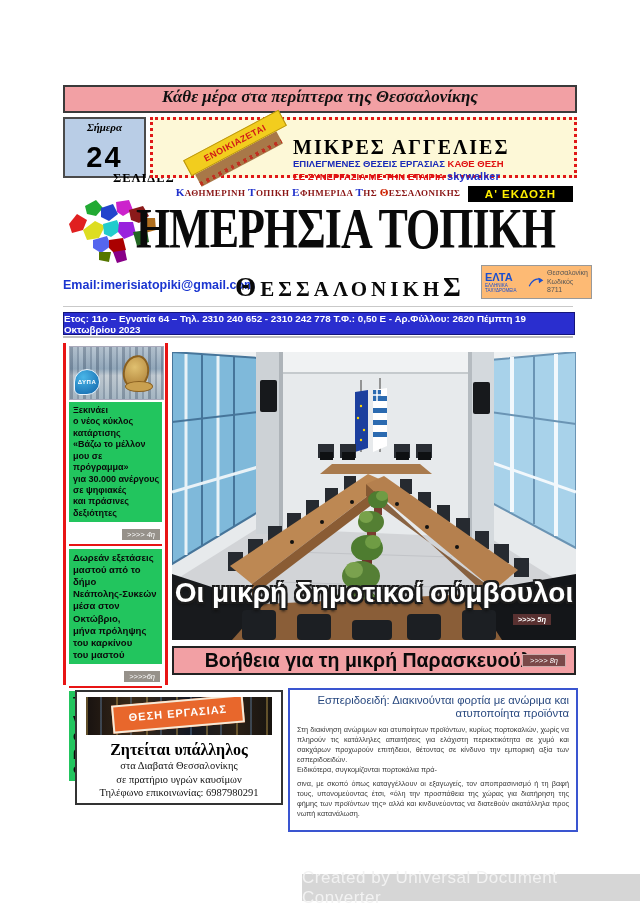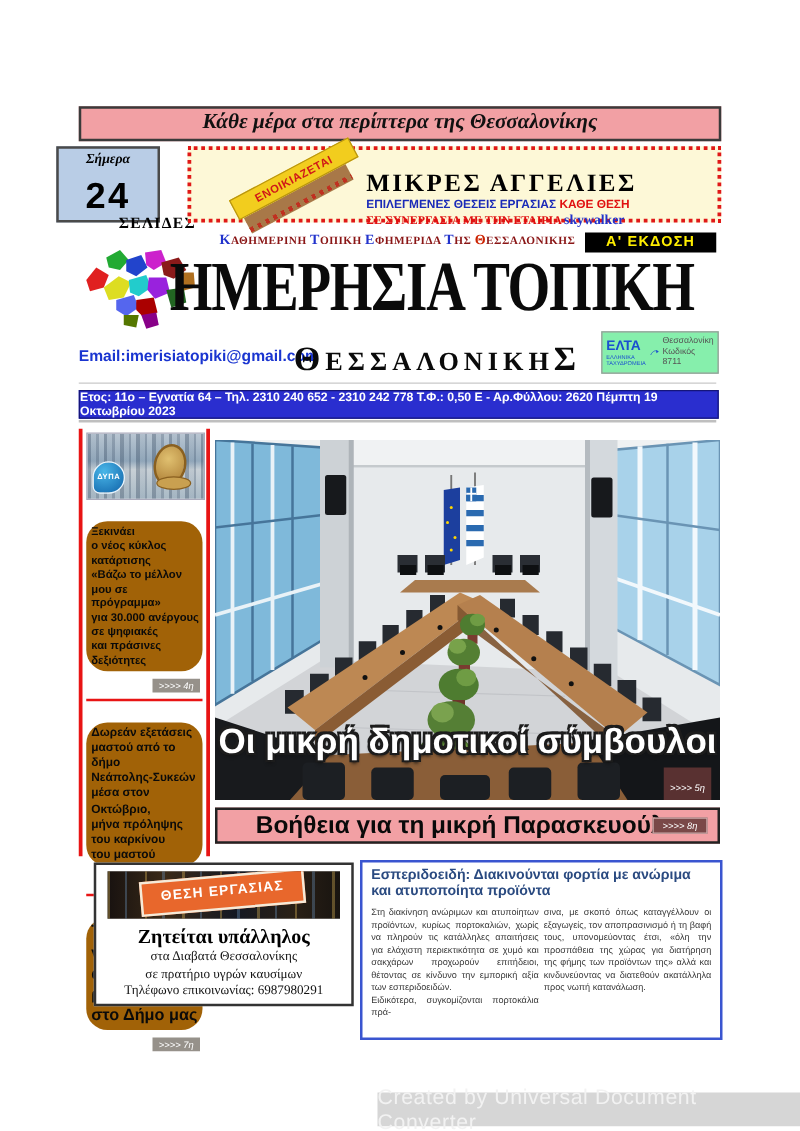--- a/index.html
+++ b/index.html
@@ -5,53 +5,53 @@
   html,body{margin:0;padding:0;background:#fff;}
   .page{position:relative;width:640px;height:905px;background:#fff;overflow:hidden;
         font-family:"Liberation Sans",sans-serif;}
 
   
   .banner{position:absolute;left:63px;top:85px;width:510px;height:24px;
     background:var(--pink);border:2px solid #3a3a3a;display:flex;align-items:flex-start;justify-content:center;}
   .banner span{font-family:"Liberation Serif",serif;font-weight:bold;font-style:italic;font-size:17px;color:#111;}
 
   
-  .today{position:absolute;left:45px;top:117px;width:79px;height:57px;background:var(--today-bg);
+  .today{position:absolute;left:63px;top:117px;width:79px;height:57px;background:var(--today-bg);
     border:2px solid #4a4a4a;text-align:center;}
   .today .t1{font-family:"Liberation Serif",serif;font-style:italic;font-weight:bold;font-size:11px;margin-top:2px;}
   .today .t2{font-weight:bold;font-size:29px;line-height:.92;letter-spacing:2px;font-family:"Liberation Sans",sans-serif;margin-top:11px;}
   .today .t3{font-family:"Liberation Serif",serif;font-weight:bold;font-size:12.5px;letter-spacing:1px;padding-left:48px;}
 
   .classified{position:absolute;left:150px;top:117px;width:421px;height:55px;background:var(--classified-bg);
     border:3px dotted var(--classified-border);}
   .sign{position:absolute;left:26px;top:2px;width:120px;height:52px;}
   .sign-back{position:absolute;left:14px;top:30px;width:92px;height:14px;background:#a87848;
     transform:rotate(-28deg);background-image:repeating-linear-gradient(90deg,#c03020 0 3px,transparent 3px 7px);
     background-size:100% 4px;background-position:0 9px;background-repeat:no-repeat;background-color:#a87848;}
   .sign-front{position:absolute;left:2px;top:12px;width:106px;height:16px;background:#f2cd1e;border:1px solid #b89410;
     transform:rotate(-28deg);color:#d01818;font-weight:bold;font-size:9px;line-height:16px;text-align:center;letter-spacing:.5px;}
   .cls-text{position:absolute;left:140px;top:17px;width:276px;text-align:left;}
   .cls-title{font-family:"Liberation Serif",serif;font-weight:bold;font-size:20px;letter-spacing:2px;color:#000;line-height:1.05;}
   .cls-l2{font-size:9.5px;font-weight:bold;line-height:1.25;}
-  .cls-l3{font-size:9.5px;font-weight:bold;line-height:1.25;font-family:Liberation Serif, serif;}
+  .cls-l3{font-size:9.5px;font-weight:bold;line-height:1.25;}
   .blue-t{color:#1b2bb8;} .red-t{color:#e01010;} .sky-t{color:#2233cc;font-size:11px;}
 
   
   .tagline{position:absolute;left:63px;top:186px;width:510px;text-align:center;
     font-family:"Liberation Serif",serif;font-weight:bold;font-size:9px;color:var(--tagline-maroon);letter-spacing:.4px;}
   .edition{position:absolute;left:468px;top:186px;width:105px;height:16px;background:#000;color:var(--edition-yellow);
     font-weight:bold;font-size:11.5px;text-align:center;line-height:16px;letter-spacing:1px;}
   .map{position:absolute;left:63px;top:196px;width:100px;height:70px;}
   .mast-title{position:absolute;left:118px;top:197px;width:455px;text-align:center;white-space:nowrap;
     font-family:"Liberation Serif",serif;font-weight:bold;font-size:44px;color:#0a0a0a;letter-spacing:-1px;
     transform:scaleY(1.28);transform-origin:top center;}
   .email{position:absolute;left:63px;top:278px;color:var(--link-blue);font-weight:bold;font-size:12.5px;}
   .subtitle{position:absolute;left:225px;top:272px;width:250px;text-align:center;
     font-family:"Liberation Serif",serif;font-weight:bold;font-size:21px;letter-spacing:4px;color:#0a0a0a;}
-  .elta-box{position:absolute;left:481px;top:265px;width:94px;height:34px;border:1.5px solid #999;background:#86efac;
+  .elta-box{position:absolute;left:481px;top:265px;width:111px;height:34px;border:1.5px solid #999;background:#fdba74;
     display:flex;align-items:center;gap:3px;padding:1px 3px;box-sizing:border-box;}
   .elta-name{color:#1a4fd0;font-weight:bold;font-size:11px;line-height:1;}
   .elta-sub{font-size:4.5px;color:#1a4fd0;}
   .elta-right{font-size:7px;color:#555;line-height:1.25;}
 
   .hr-light{position:absolute;left:63px;top:306px;width:510px;height:1px;background:#c9c9c9;}
   .infobar{position:absolute;left:63px;top:312px;width:510px;height:21px;background:var(--blue-bar);
     border:1px solid #15157a;color:#fff;font-weight:bold;font-size:9.8px;display:flex;align-items:center;justify-content:center;}
   .hr-gray{position:absolute;left:63px;top:336px;width:510px;height:2px;background:#bfbfbf;}
 
@@ -63,40 +63,40 @@
   .sb-img .crowd{position:absolute;inset:0;
     background:repeating-linear-gradient(90deg,rgba(35,55,80,.4) 0 3px,rgba(120,140,160,.15) 3px 7px,rgba(50,70,95,.35) 7px 9px,transparent 9px 13px);
     opacity:.8;}
   .dypa-drop{position:absolute;left:4px;top:22px;width:24px;height:24px;border-radius:50% 50% 50% 6px;
     background:radial-gradient(circle at 35% 30%,#49b6e8,#0f62a8);border:1px solid #e8f4fc;
     color:#fff;font-weight:bold;font-size:6px;display:flex;align-items:center;justify-content:center;letter-spacing:.5px;}
   .coin{position:absolute;right:14px;top:8px;width:22px;height:30px;border-radius:50%;
     background:radial-gradient(circle at 40% 35%,#e0c070,#a87830);border:2px solid #8a6020;transform:rotate(12deg);}
   .coin2{position:absolute;right:10px;top:34px;width:26px;height:9px;border-radius:50%;
     background:#c9a050;border:1px solid #8a6020;}
-  .sb-text{background:#a16207;color:#0a0a0a;font-weight:bold;font-size:9px;line-height:1.27;
-    padding:3px 2px 3px 4px;white-space:pre-line;margin-top:17px;border-radius:17px;}
+  .sb-text{background:#22c55e;color:#0a0a0a;font-weight:bold;font-size:9px;line-height:1.27;
+    padding:3px 2px 3px 4px;white-space:pre-line;margin-top:2px;}
   .sb-text.mid{font-size:9.5px;}
   .sb-text.big{font-size:13px;line-height:1.3;}
   .sb-badge-row{text-align:right;margin:1px 2px 2px 0;}
   .badge{display:inline-block;background:var(--badge-gray);color:#fff;font-style:italic;font-size:7.5px;
     padding:1px 5px;line-height:1.2;}
   .sb-hr{border:none;border-top:2.5px solid var(--red-line);margin:3px 0 3px 0;}
 
   
   .photo{position:absolute;left:172px;top:352px;width:404px;height:288px;background:#dfe4e8;overflow:hidden;}
   .photo svg{position:absolute;inset:0;}
   .headline1{position:absolute;left:0;top:176px;width:100%;text-align:center;color:#fff;
     font-weight:bold;font-size:40px;line-height:1;
     text-shadow:-2px -2px 0 #1c1c1c,2px -2px 0 #1c1c1c,-2px 2px 0 #1c1c1c,2px 2px 0 #1c1c1c,0 3px 3px #111;}
   .headline2{position:absolute;left:0;top:226px;width:100%;text-align:center;color:#fff;
     font-weight:bold;font-size:28px;line-height:1.1;
     text-shadow:-2px -2px 0 #1c1c1c,2px -2px 0 #1c1c1c,-2px 2px 0 #1c1c1c,2px 2px 0 #1c1c1c,0 3px 3px #111;}
-  .photo-badge{position:absolute;right:7px;top:262px;background:rgba(96,52,52,.9);color:#fff;
-    font-style:italic;font-size:7.5px;padding:12px 5px;}
+  .photo-badge{position:absolute;right:25px;top:262px;background:rgba(96,52,52,.9);color:#fff;
+    font-style:italic;font-size:7.5px;padding:1px 5px;font-weight:bold;}
 
   
   .pinkbar{position:absolute;left:172px;top:646px;width:404px;height:29px;background:var(--pink);
     border:2px solid #222;box-sizing:border-box;display:flex;align-items:center;justify-content:center;}
   .pinkbar .pb-text{font-weight:bold;font-size:19.5px;color:#0a0a0a;}
   .pinkbar .pb-badge{position:absolute;right:8px;top:6px;background:var(--pink-badge);border:1px solid #caa;
     color:#fff;font-style:italic;font-size:7.5px;padding:1px 7px;}
 
   
   .jobbox{position:absolute;left:75px;top:690px;width:208px;height:115px;border:2px solid #333;
@@ -107,22 +107,22 @@
     background:repeating-linear-gradient(90deg,rgba(230,190,90,.35) 0 2px,transparent 2px 14px,rgba(120,170,220,.3) 14px 16px,transparent 16px 30px);}
   .ribbon{position:absolute;left:26px;top:3px;width:132px;height:28px;background:var(--ribbon-orange);
     border:2px solid #f5ead8;transform:rotate(-5deg);color:#fff;font-weight:bold;font-size:11px;line-height:1.2;
     display:flex;align-items:center;justify-content:center;letter-spacing:1px;text-align:center;padding:0 8px;box-sizing:border-box;}
   .job-title{font-family:"Liberation Serif",serif;font-weight:bold;font-size:16px;margin-top:6px;}
   .job-line{font-family:"Liberation Serif",serif;font-size:10.5px;line-height:1.3;color:#111;}
 
   
   .citrusbox{position:absolute;left:288px;top:688px;width:290px;height:144px;border:2.5px solid var(--citrus-border);
     box-sizing:border-box;background:#fff;padding:4px 7px;}
-  .cit-head{text-align:left;font-weight:bold;font-size:11.3px;color:var(--citrus-headline);line-height:1.15;margin-bottom:5px;}
-  .cit-cols{display:flex;gap:4px;}
+  .cit-head{text-align:right;font-weight:normal;font-size:11.3px;color:var(--citrus-headline);line-height:1.15;margin-bottom:5px;}
+  .cit-cols{display:flex;gap:4px;flex-direction:column;}
   .cit-col{flex:1;font-size:7.3px;line-height:1.38;color:#3a3a3a;text-align:justify;white-space:pre-line;}
 
   
   .watermark{position:absolute;left:302px;top:874px;width:338px;height:27px;background:var(--watermark-bg);
     color:#f2f2f2;font-size:17px;display:flex;align-items:center;justify-content:center;letter-spacing:.5px;}
 </style>
 </head>
 <body>
 
 <div class="page">

